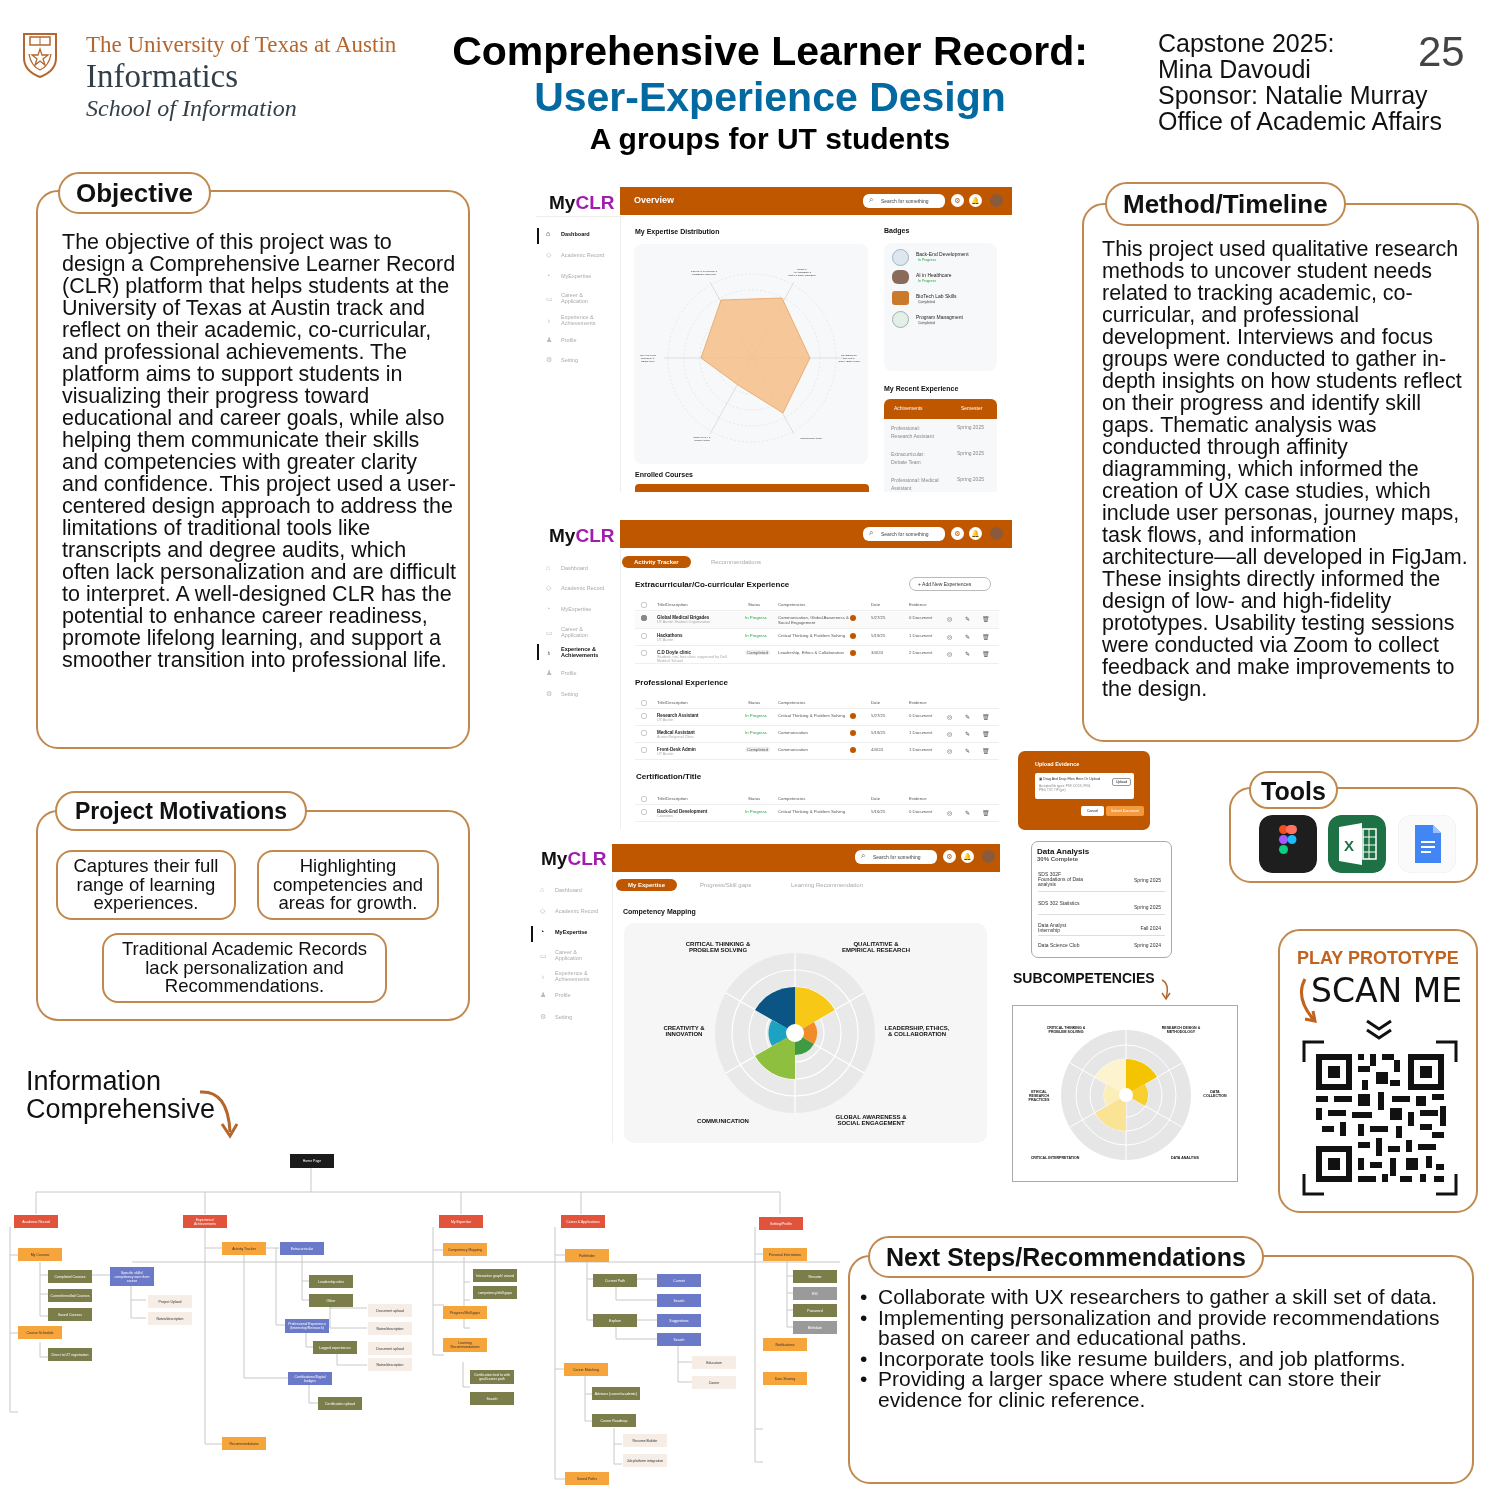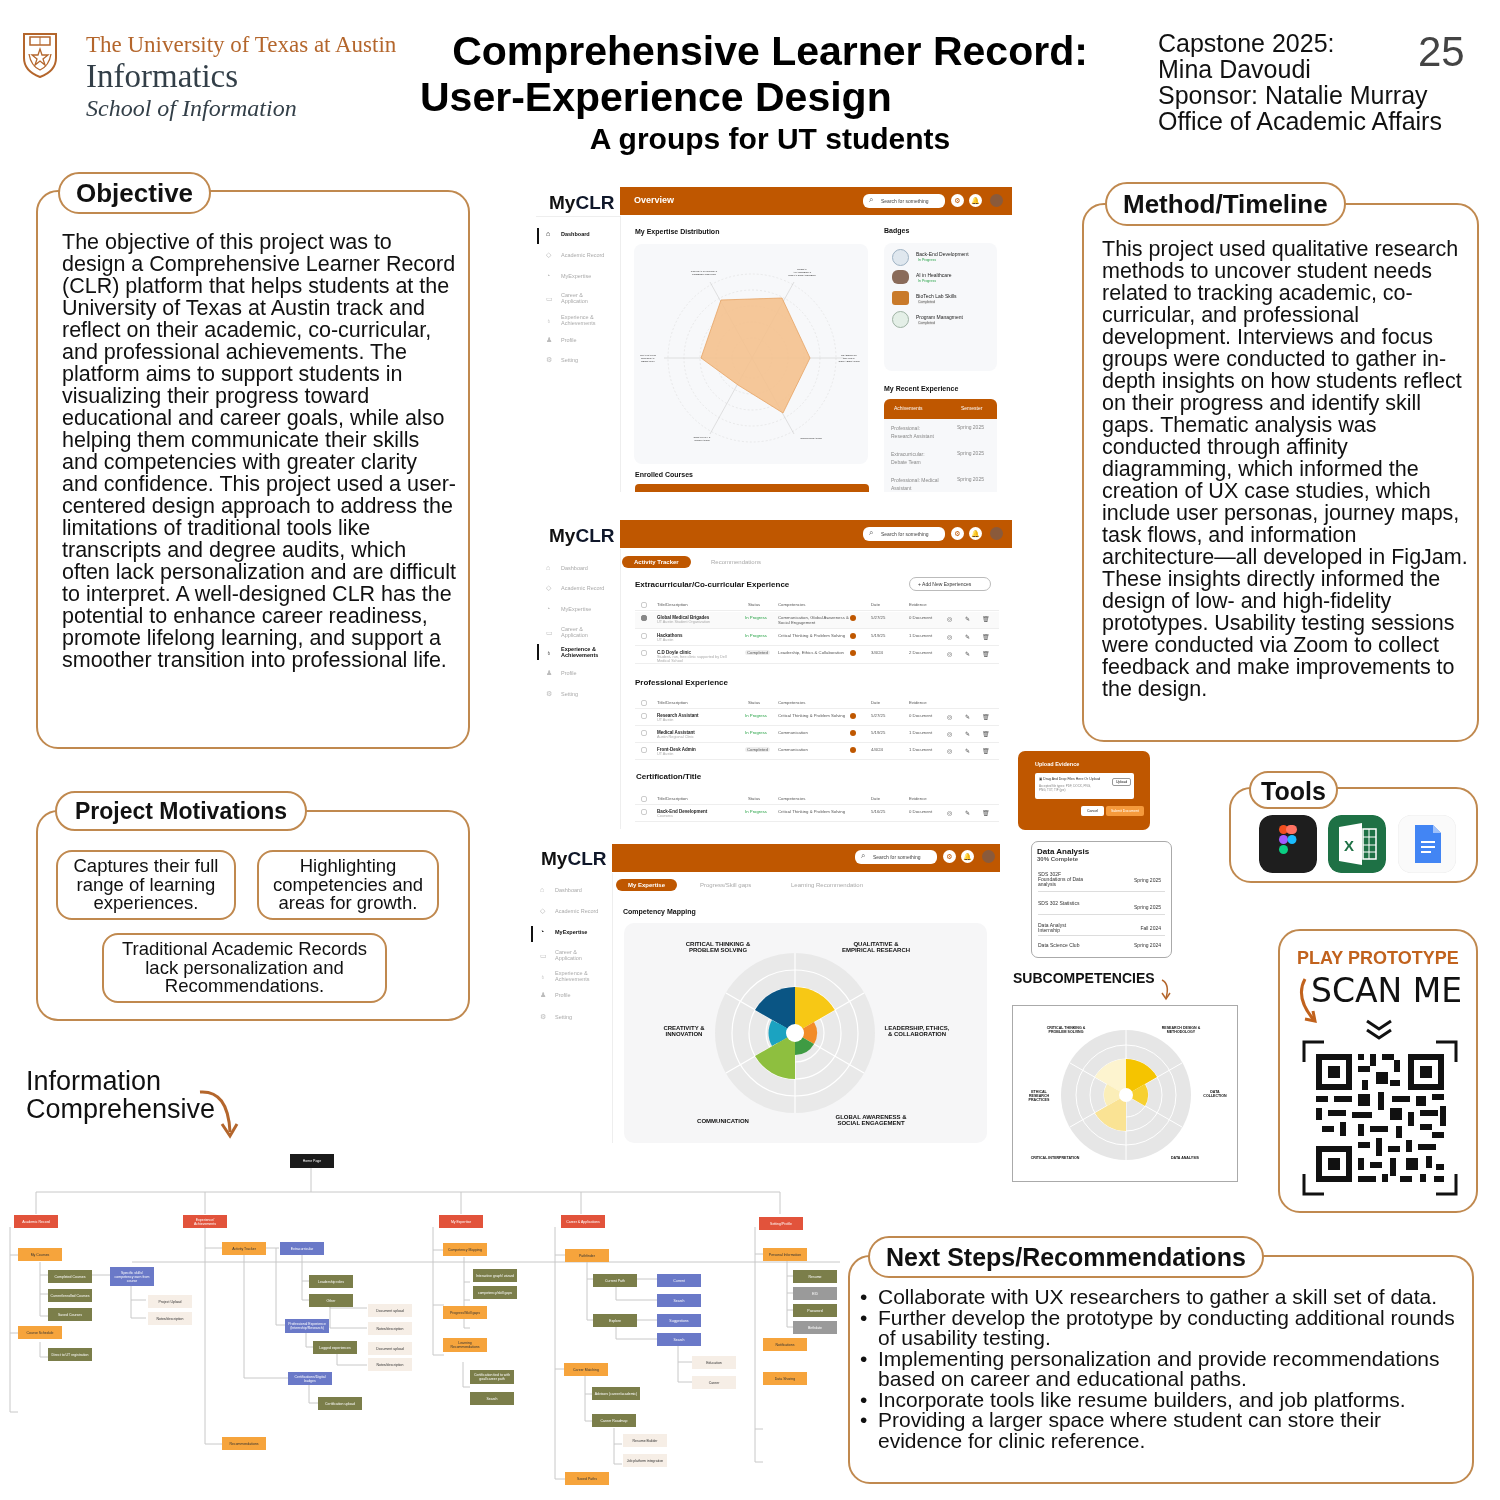--- a/index.html
+++ b/index.html
@@ -7,34 +7,34 @@
   body { position: relative; font-family: "Liberation Sans", sans-serif; color: #111; }
   .abs { position: absolute; }
   :root { --orange:#bf5700; --border:#c0894f; }
 
   
   .logo-shield { left: 22px; top: 32px; width: 36px; height: 46px; }
   .ut-line { left: 86px; top: 32px; font-family: "Liberation Serif", serif; font-size: 23px; color: #b4662c; }
   .inf-line { left: 86px; top: 58px; font-family: "Liberation Serif", serif; font-size: 33px; color: #333f48; }
   .soi-line { left: 86px; top: 95px; font-family: "Liberation Serif", serif; font-style: italic; font-size: 24px; color: #333f48; }
   .title1 { left: 420px; width: 700px; top: 28px; text-align: center; font-weight: bold; font-size: 41px; color: #000; }
-  .title2 { left: 420px; width: 700px; top: 74px; font-weight: bold; font-size: 41px; color: #000000; }
+  .title2 { left: 420px; width: 700px; top: 74px; text-align: center; font-weight: bold; font-size: 41px; color: #0369a1; }
   .title3 { left: 420px; width: 700px; top: 122px; text-align: center; font-weight: bold; font-size: 30px; color: #000; }
   .meta { left: 1158px; top: 30px; font-size: 25px; line-height: 26px; color: #111; }
   .poster-num { left: 1418px; top: 28px; font-size: 42px; color: #444; }
 
   
   .section { border: 2px solid var(--border); border-radius: 22px; background: #fff; }
   .pill-title { border: 2px solid var(--border); border-radius: 26px; background: #fff; font-weight: bold; color: #111; padding: 0 16px; white-space: nowrap; }
   .body-text { font-size: 21.5px; line-height: 22px; color: #111; }
 
   
   .mock { background: #fff; overflow: hidden; }
   .mock .brand { position: absolute; font-weight: bold; font-size: 19px; color: #111; }
-  .mock .brand span { color: #0f172a; }
+  .mock .brand span { color: #a21caf; }
   .mock .topbar { position: absolute; background: #bf5700; }
   .mock .topbar .tb-title { position: absolute; left: 14px; top: 8px; color: #fff; font-weight: bold; font-size: 9px; }
   .mock .search { position: absolute; background: #fff; border-radius: 6px; font-size: 5px; color: #444; padding: 4px 6px 0 18px; height: 14px; }
   .mock .search:before { content: "⌕"; position: absolute; left: 6px; top: 1px; font-size: 8px; }
   .mock .circ-btn { position: absolute; width: 13px; height: 13px; border-radius: 50%; background: #fff; font-size: 7px; text-align: center; line-height: 13px; color: #bf5700; }
   .mock .avatar { position: absolute; width: 13px; height: 13px; border-radius: 50%; background: #8a5a3b; }
   .side-item { position: absolute; left: 10px; font-size: 5.5px; color: #aaa; display: flex; align-items: center; gap: 8px; }
   .side-item .ic { width: 7px; height: 7px; font-size: 7px; line-height: 7px; color: #bbb; }
   .side-item.active { color: #111; font-weight: bold; }
   .side-item.active .ic { color: #111; }
@@ -784,17 +784,16 @@
       <rect x="98" y="136" width="12" height="6"></rect>
       <rect x="118" y="134" width="6" height="8"></rect>
       <rect x="132" y="136" width="10" height="6"></rect>
   </g>
 </svg>
 
 <div class="abs section" style="left:848px; top:1255px; width:626px; height:229px;"></div>
 <div class="abs pill-title" style="left:868px; top:1236px; font-size:25px; line-height:38px; height:42px;">Next Steps/Recommendations</div>
 <ul class="abs bullets" style="left:856px; top:1287px; width:600px;">
   <li>Collaborate with UX researchers to gather a skill set of data.</li>
-  <li>Further develop the prototype by conducting additional rounds of usability testing.</li>
   <li>Implementing personalization and provide recommendations based on career and educational paths.</li>
   <li>Incorporate tools like resume builders, and job platforms.</li>
   <li>Providing a larger space where student can store their evidence for clinic reference.</li>
 </ul>
 
 </body></html>

